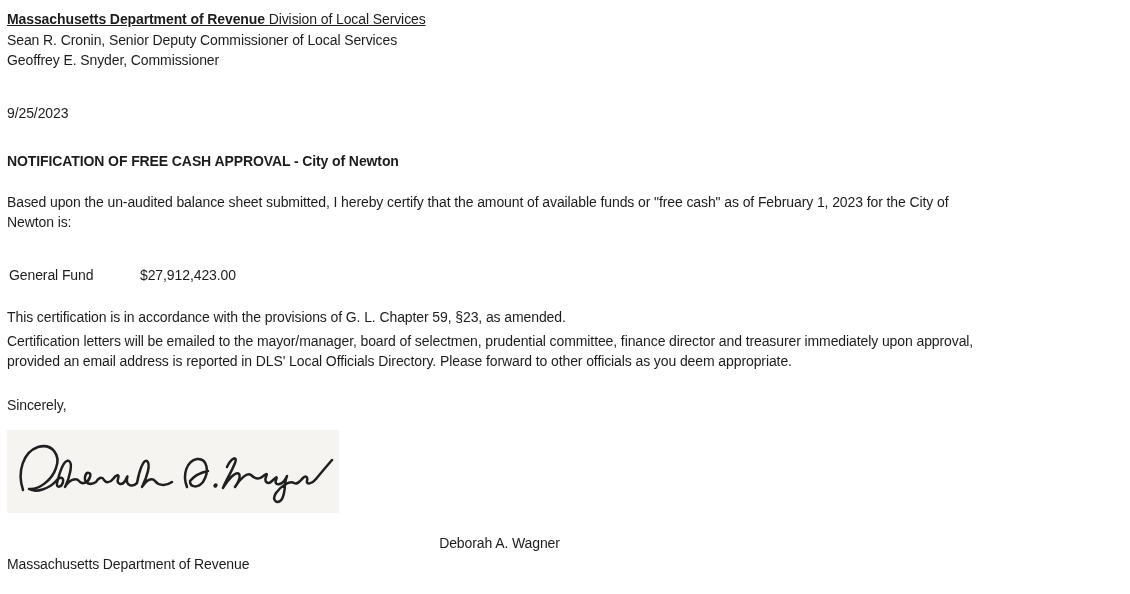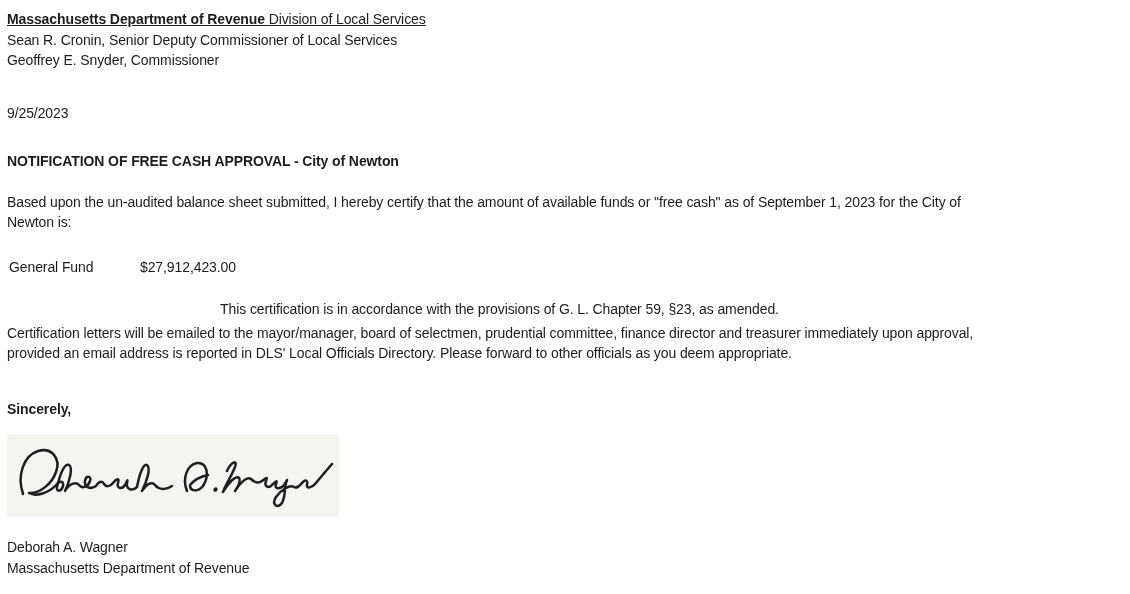--- a/index.html
+++ b/index.html
@@ -15,56 +15,56 @@
     font-size: 14px;
     line-height: 20.5px;
     color: var(--text-color, #1c1c1c);
     letter-spacing: -0.1px;
   }
   .org-line { text-decoration: underline; }
   .org-bold { font-weight: bold; }
   .subject-line { font-weight: bold; margin-top: 28px; }
   .date-line { margin-top: 32px; }
   .certify-par { margin-top: 20px; }
-  .fund-row { margin-top: 24px; padding-left: 2px; }
+  .fund-row { margin-top: 32px; padding-left: 2px; }
   .fund-label { display: inline-block; width: 131px; }
-  .statute-par { margin-top: 22px; text-align: center; }
+  .statute-par { margin-top: 22px; }
   .distribution-par { margin-top: 3px; }
-  .closing-line { margin-top: 35px; font-weight: bold; }
+  .closing-line { margin-top: 23px; }
   .signature-box {
     margin-top: 15px;
     width: 332px; height: 83px;
     background: var(--signature-bg, #f5f4f1);
   }
   .signature-box svg { display: block; width: 332px; height: 83px; }
   .sig-stroke {
     fill: none;
     stroke: #1f1f1f;
     stroke-width: 2.5;
     stroke-linecap: round;
     stroke-linejoin: round;
   }
-  .signer-name { margin-top: 20px; }
+  .signer-name { margin-top: 20px; text-align: center; }
 </style>
 </head>
 <body>
 
 <div class="letter">
 
   <div class="org-line">
     <span class="org-bold">Massachusetts Department of Revenue </span><span>Division of Local Services</span>
   </div>
   <div>Sean R. Cronin, Senior Deputy Commissioner of Local Services</div>
   <div>Geoffrey E. Snyder, Commissioner</div>
 
   <div class="date-line">9/25/2023</div>
 
   <div class="subject-line">NOTIFICATION OF FREE CASH APPROVAL - City of Newton</div>
 
-  <div class="certify-par">Based upon the un-audited balance sheet submitted, I hereby certify that the amount of available funds or "free cash" as of September 1, 2023 for the City of Newton is:</div>
+  <div class="certify-par">Based upon the un-audited balance sheet submitted, I hereby certify that the amount of available funds or "free cash" as of February 1, 2023 for the City of Newton is:</div>
 
   <div class="fund-row">
     <span class="fund-label">General Fund</span><span>$27,912,423.00</span>
   </div>
 
   <div class="statute-par">This certification is in accordance with the provisions of G. L. Chapter 59, §23, as amended.</div>
 
   <div class="distribution-par">Certification letters will be emailed to the mayor/manager, board of selectmen, prudential committee, finance director and treasurer immediately upon approval, provided an email address is reported in DLS' Local Officials Directory. Please forward to other officials as you deem appropriate.</div>
 
   <div class="closing-line">Sincerely,</div>

